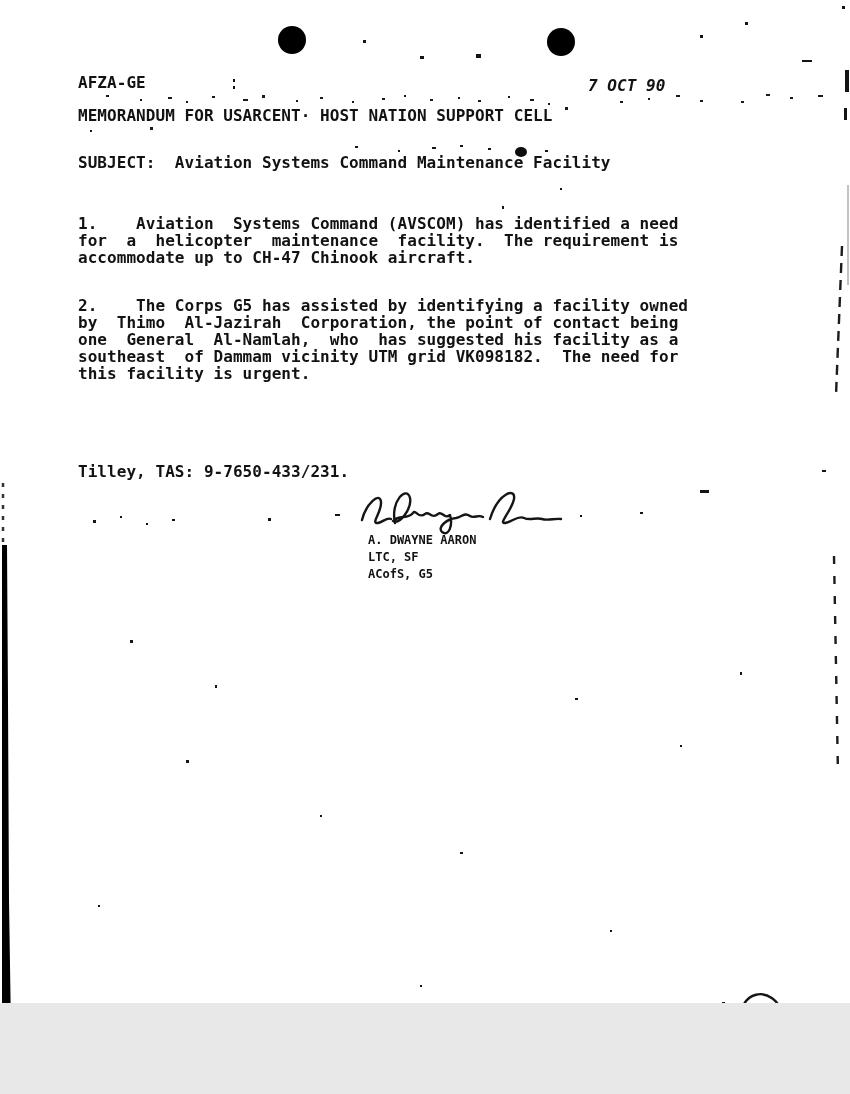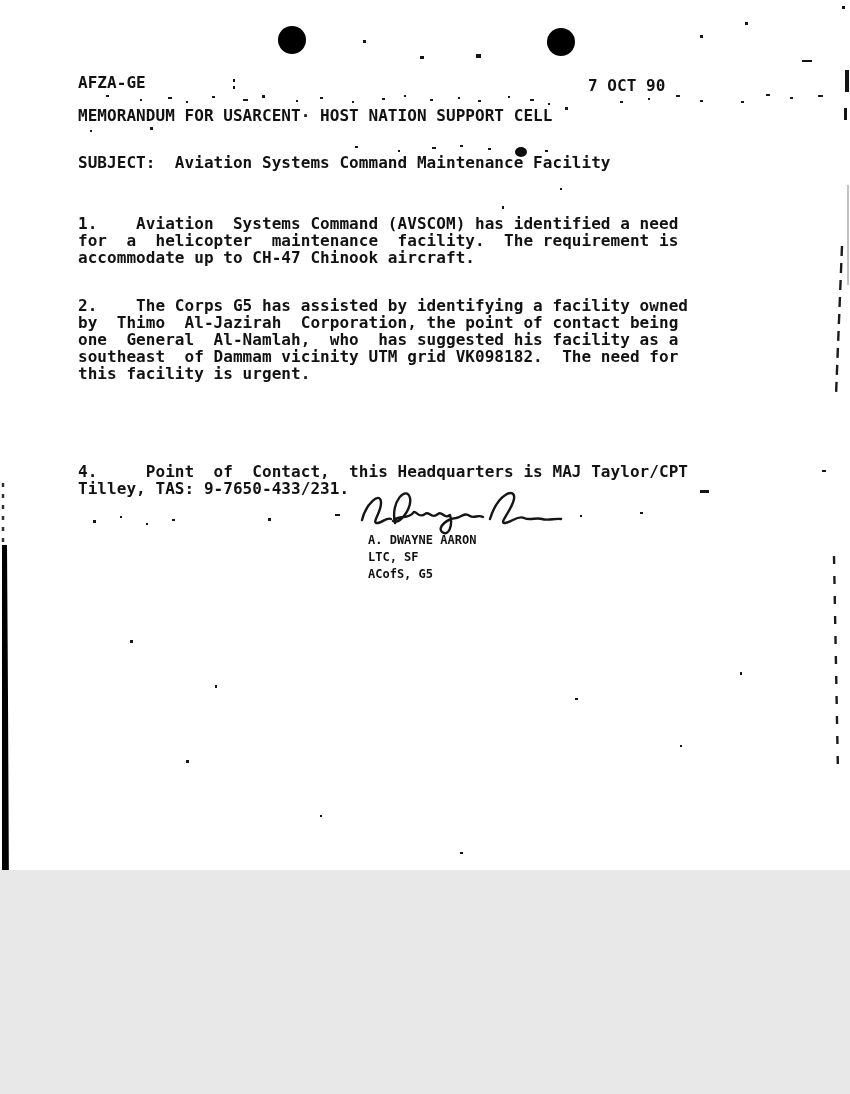--- a/index.html
+++ b/index.html
@@ -1,18 +1,18 @@
 <!DOCTYPE html>
 <html><head>
 <meta charset="utf-8">
 <style>
   html,body{margin:0;padding:0;background:#e8e8e8;}
   .page{
     position:relative;
-    width:850px;height:870px;
+    width:850px;height:1003px;
     background:#ffffff;
     overflow:hidden;
     font-family:"DejaVu Sans Mono","Liberation Mono",monospace;
     font-weight:bold;
     color:#121212;
   }
   .tl{
     position:absolute;
     white-space:pre;
     font-size:16px;
@@ -31,41 +31,40 @@
     font-style:italic;font-weight:bold;font-size:32px;
     fill:#161616;
   }
 </style>
 </head>
 <body>
 
 <div class="page">
 
   <div class="tl" style="left:78px;top:74px;">AFZA-GE</div>
-  <div class="tl" style="left:588px;top:77px;">7 OCT 90</div>
+  <div class="tl" style="left:588px;top:77px;font-style:italic;">7 OCT 90</div>
   <div class="tl" style="left:78px;top:107px;">MEMORANDUM FOR USARCENT· HOST NATION SUPPORT CELL</div>
   <div class="tl" style="left:78px;top:154px;">SUBJECT:  Aviation Systems Command Maintenance Facility</div>
 
   <div class="para" style="top:190px;">
     <div class="bline">1.    Aviation  Systems Command (AVSCOM) has identified a need</div>
     <div class="bline">for  a  helicopter  maintenance  facility.  The requirement is</div>
     <div class="bline">accommodate up to CH-47 Chinook aircraft.</div>
   </div>
 
   <div class="para" style="top:272px;">
     <div class="bline">2.    The Corps G5 has assisted by identifying a facility owned</div>
     <div class="bline">by  Thimo  Al-Jazirah  Corporation, the point of contact being</div>
     <div class="bline">one  General  Al-Namlah,  who  has suggested his facility as a</div>
     <div class="bline">southeast  of Dammam vicinity UTM grid VK098182.  The need for</div>
     <div class="bline">this facility is urgent.</div>
   </div>
 
 
   <div class="para" style="top:438px;">
-    <div class="bline">4.     Point  of  Contact,  this Headquarters is MAJ Taylor/CPT</div>
     <div class="bline">Tilley, TAS: 9-7650-433/231.</div>
   </div>
 
   <svg class="sig-svg" width="215" height="62" viewBox="0 0 215 62">
     <g fill="none" stroke="#151515" stroke-width="2.4" stroke-linecap="round" stroke-linejoin="round">
       <path d="M12 41 C16 25 30 12 31 23 C32 33 20 45 28 44 C33 43 37 38 41 40"></path>
       <path d="M45 44 C40 22 57 6 60 19 C62 29 50 46 43 42 C50 35 57 41 63 34 C66 30 68 40 75 35 C79 31 81 41 88 35 C92 31 94 41 100 36 C103 46 99 58 92 53 C87 48 97 40 106 39 C112 38 114 33 120 37 C124 40 128 35 133 38"></path>
       <path d="M140 40 C148 14 166 8 164 20 C162 31 148 45 155 44 C162 43 168 36 174 39 C180 42 186 38 192 40 C198 42 205 39 211 40"></path>
     </g>
   </svg>

